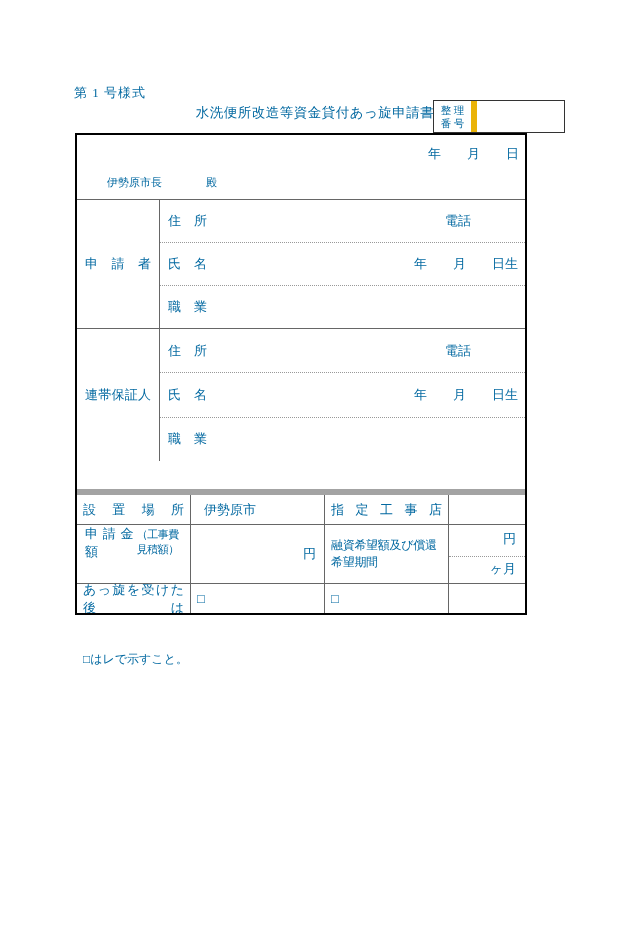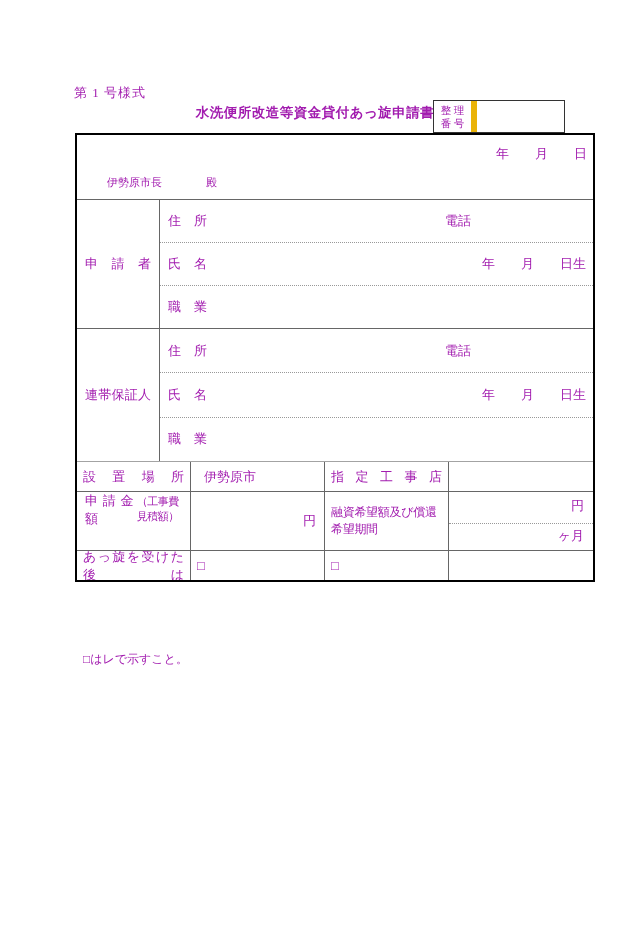--- a/index.html
+++ b/index.html
@@ -1,56 +1,56 @@
 <!DOCTYPE html>
 <html lang="ja"><head>
 <meta charset="utf-8">
 <style>
   html,body{margin:0;padding:0;background:#e8e8e8;}
   .page{
     position:relative;
     width:630px;height:938px;
     background:#ffffff;
     font-family:"Liberation Serif","DejaVu Serif",serif;
-    color:#a21caf;
+    color:#0369a1;
     overflow:hidden;
   }
   .abs{position:absolute;}
   
   .form-number{left:74px;top:84px;font-size:13px;letter-spacing:1px;}
-  .doc-title{left:140px;top:104px;width:350px;text-align:center;font-size:13.5px;letter-spacing:0.5px;font-weight:bold;}
+  .doc-title{left:140px;top:104px;width:350px;text-align:center;font-size:13.5px;letter-spacing:0.5px;}
   
   .ref-box{left:433px;top:100px;width:132px;height:33px;border:1px solid #333;
     display:flex;box-sizing:border-box;background:#fff;}
   .ref-label{width:37px;border-right:6px solid #eab308;display:flex;flex-direction:column;
     justify-content:center;align-items:center;font-size:10.5px;line-height:13px;}
   .ref-value{flex:1;}
   
-  .main-table{left:75px;top:133px;width:520px;border:2px solid #000;box-sizing:border-box;
+  .main-table{left:75px;top:133px;width:452px;border:2px solid #000;box-sizing:border-box;
     font-size:13px;background:#fff;}
   .head-block{height:64px;position:relative;}
   .date-line{position:absolute;top:10px;right:6px;font-size:13px;}
   .addressee-line{position:absolute;top:40px;left:30px;display:flex;gap:44px;font-size:11px;}
   
   .party{display:flex;border-top:1px solid #666;}
   .party-applicant{height:128px;}
   .party-guarantor{height:132px;}
   .party-label{width:83px;min-width:83px;border-right:1px solid #666;display:flex;
     align-items:center;padding:0 8px;box-sizing:border-box;}
   .jfull{width:100%;text-align:justify;text-align-last:justify;}
   .party-body{flex:1;display:flex;flex-direction:column;}
   .prow{flex:1;position:relative;display:flex;align-items:center;padding-left:8px;}
   .prow + .prow{border-top:1px dotted #999;}
   .phone{position:absolute;left:285px;}
   .birth{position:absolute;right:7px;}
   
   .pledge{border-top:1px solid #666;height:63px;box-sizing:border-box;padding:4px 7px 0 7px;
     font-size:12px;line-height:18px;letter-spacing:-0.4px;white-space:pre-line;}
   
-  .btable{border-top:1px solid #a3a3a3;}
+  .btable{border-top:6px solid #a3a3a3;margin-top:28px;}
   .brow{display:grid;grid-template-columns:113px 134px 124px 1fr;}
   .brow + .brow{border-top:1px solid #666;}
   .brow-1{height:29px;}
   .brow-2{height:58px;}
   .brow-3{height:29px;}
   .bcell{padding:0 6px;display:flex;align-items:center;box-sizing:border-box;position:relative;overflow:hidden;}
   .bcell + .bcell{border-left:1px solid #666;}
   .cell-indent{padding-left:13px;}
   .amount-label{flex-direction:row;justify-content:center;align-items:flex-start;padding:0 8px;}
   .amount-sub{width:100%;text-align:center;font-size:11px;letter-spacing:-0.5px;margin-top:2px;}

